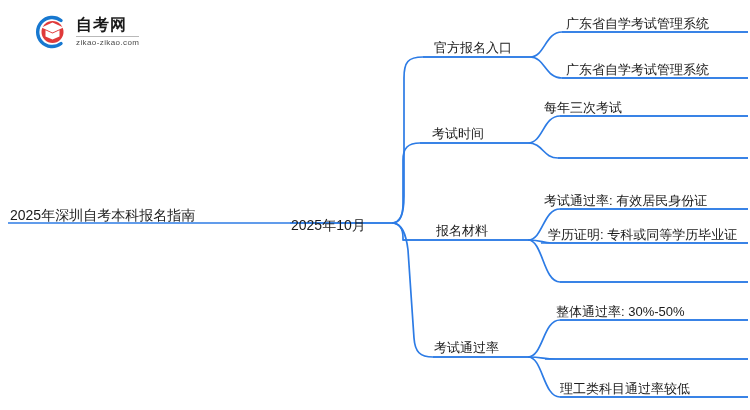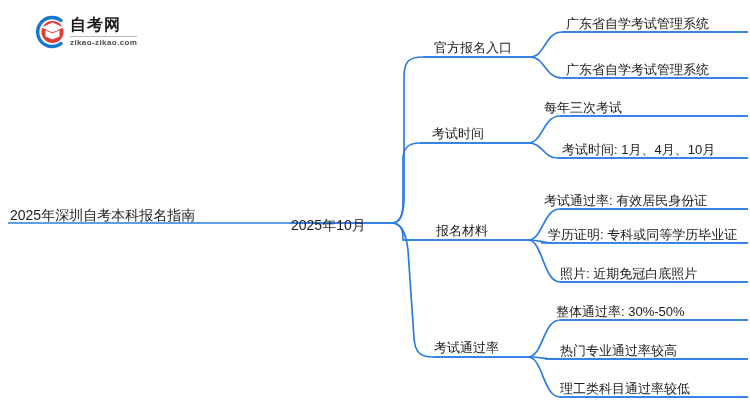--- a/index.html
+++ b/index.html
@@ -18,20 +18,21 @@
 
   
   #logo {
     position: absolute;
     left: 30px;
     top: 10px;
     width: 140px;
     height: 44px;
     display: flex;
     align-items: center;
+    gap: 6px;
   }
   #logo-mark {
     position: relative;
     width: 40px;
     height: 40px;
     flex: 0 0 40px;
   }
   #logo-text {
     display: flex;
     flex-direction: column;
@@ -44,21 +45,20 @@
     color: #1a1a1a;
     letter-spacing: 1px;
   }
   #logo-sub {
     font-size: 8px;
     color: #4a4a4a;
     letter-spacing: 0.4px;
     margin-top: 3px;
     border-top: 1px solid #b9b9b9;
     padding-top: 2px;
-    font-weight: bold;
   }
 
   
   #map {
     position: absolute;
     left: 0;
     top: 0;
     width: 750px;
     height: 410px;
   }
@@ -155,23 +155,20 @@
 
   <div class="node-label lvl2" style="left:434px; top:41px;">官方报名入口</div>
   <div class="node-label lvl2" style="left:432px; top:127px;">考试时间</div>
   <div class="node-label lvl2" style="left:436px; top:224px;">报名材料</div>
   <div class="node-label lvl2" style="left:434px; top:341px;">考试通过率</div>
 
   <div class="node-label lvl3" style="left:566px; top:17px;">广东省自学考试管理系统</div>
   <div class="node-label lvl3" style="left:566px; top:63px;">广东省自学考试管理系统</div>
 
   <div class="node-label lvl3" style="left:544px; top:101px;">每年三次考试</div>
-  <div class="node-label lvl3" style="left:562px; top:143px;">考试时间: 1月、4月、10月</div>
 
   <div class="node-label lvl3" style="left:544px; top:194px;">考试通过率: 有效居民身份证</div>
   <div class="node-label lvl3" style="left:540px; top:228px;padding-left:8px;">学历证明: 专科或同等学历毕业证</div>
-  <div class="node-label lvl3" style="left:560px; top:267px;">照片: 近期免冠白底照片</div>
 
   <div class="node-label lvl3" style="left:556px; top:305px;">整体通过率: 30%-50%</div>
-  <div class="node-label lvl3" style="left:560px; top:344px;">热门专业通过率较高</div>
   <div class="node-label lvl3" style="left:560px; top:382px;">理工类科目通过率较低</div>
 
 </div>
 
 </body></html>

